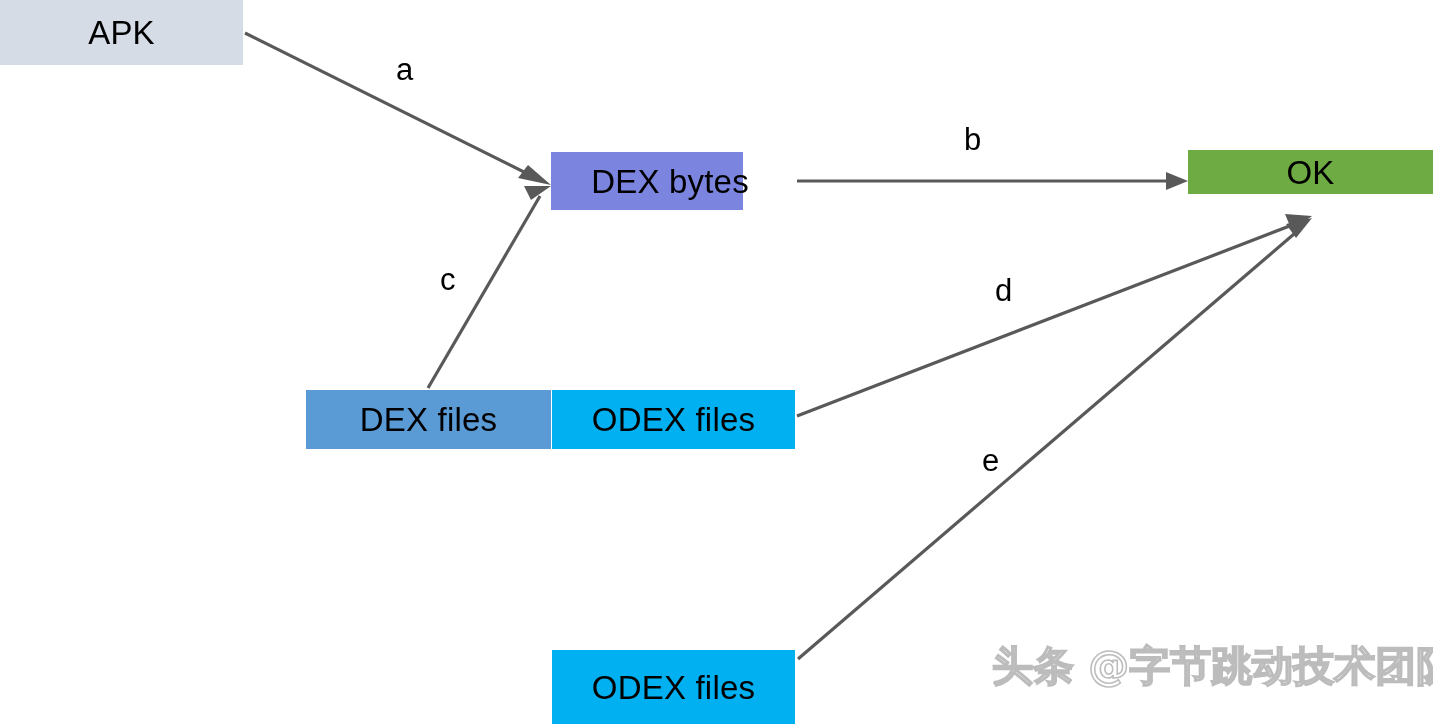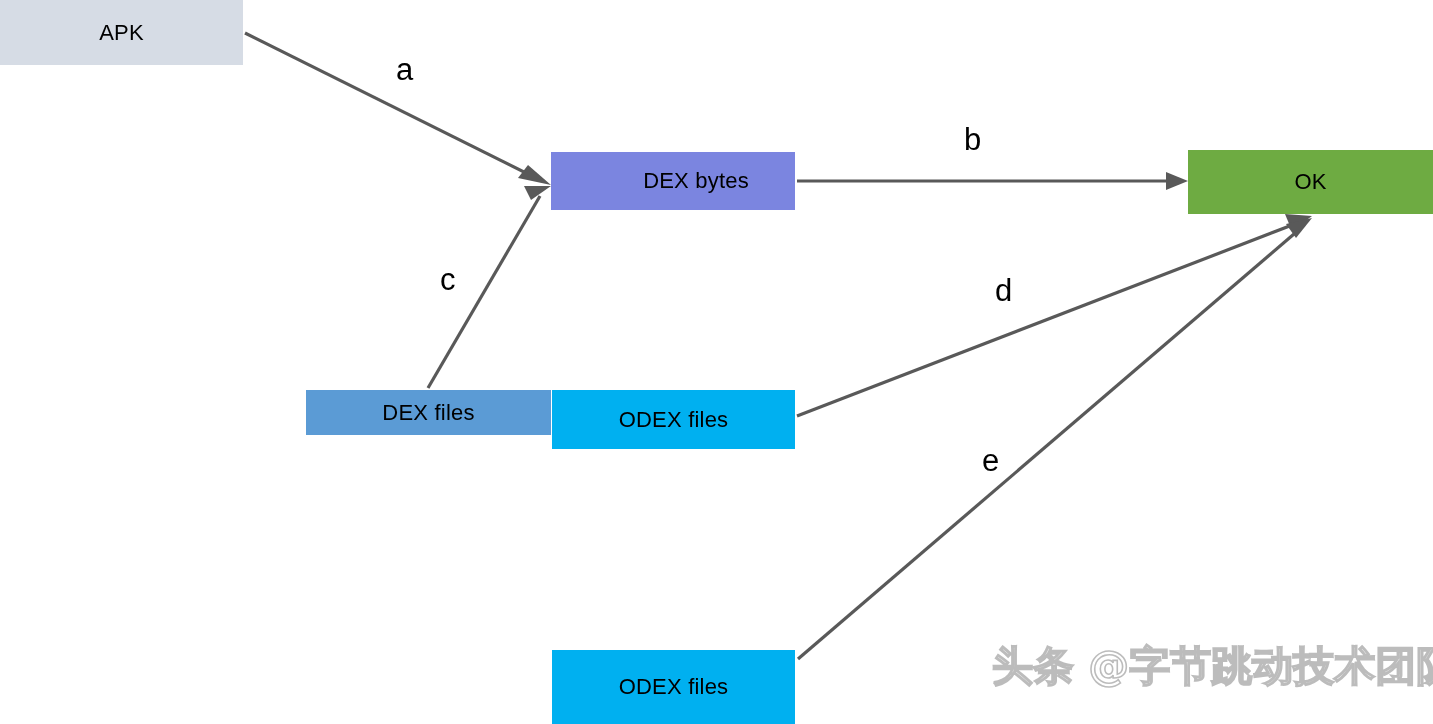--- a/index.html
+++ b/index.html
@@ -14,30 +14,30 @@
     background: #ffffff;
     overflow: hidden;
     font-family: "Liberation Sans", sans-serif;
   }
   .node {
     position: absolute;
     display: flex;
     align-items: center;
     justify-content: center;
     color: #000000;
-    font-size: 22px;
+    font-size: 33px;
     line-height: 1;
     letter-spacing: 0.2px;
     white-space: nowrap;
     box-sizing: border-box;
   }
   #node-apk        { left: 0px;    top: 0px;   width: 243px; height: 65px;  background: #d6dce5; }
-  #node-dexbytes   { left: 551px;  top: 152px; width: 244px; height: 58px;  background: #7b85e0; padding-left: 46px; }
-  #node-ok         { left: 1188px; top: 150px; width: 245px; height: 64px;  background: #6eab42; }
-  #node-dexfiles   { left: 306px;  top: 390px; width: 245px; height: 45px;  background: #5b9bd5; }
+  #node-dexbytes   { left: 551px;  top: 152px; width: 192px; height: 58px;  background: #7b85e0; padding-left: 46px; }
+  #node-ok         { left: 1188px; top: 150px; width: 245px; height: 44px;  background: #6eab42; }
+  #node-dexfiles   { left: 306px;  top: 390px; width: 245px; height: 59px;  background: #5b9bd5; }
   #node-odexfiles1 { left: 552px;  top: 390px; width: 243px; height: 59px;  background: #00b0f0; }
   #node-dexzips    { left: 306px;  top: 650px; width: 245px; height: 74px;  background: #9dc3e6; }
   #node-odexfiles2 { left: 552px;  top: 650px; width: 243px; height: 74px;  background: #00b0f0; }
 
   #edges {
     position: absolute;
     left: 0; top: 0;
     width: 1433px;
     height: 724px;
     pointer-events: none;

